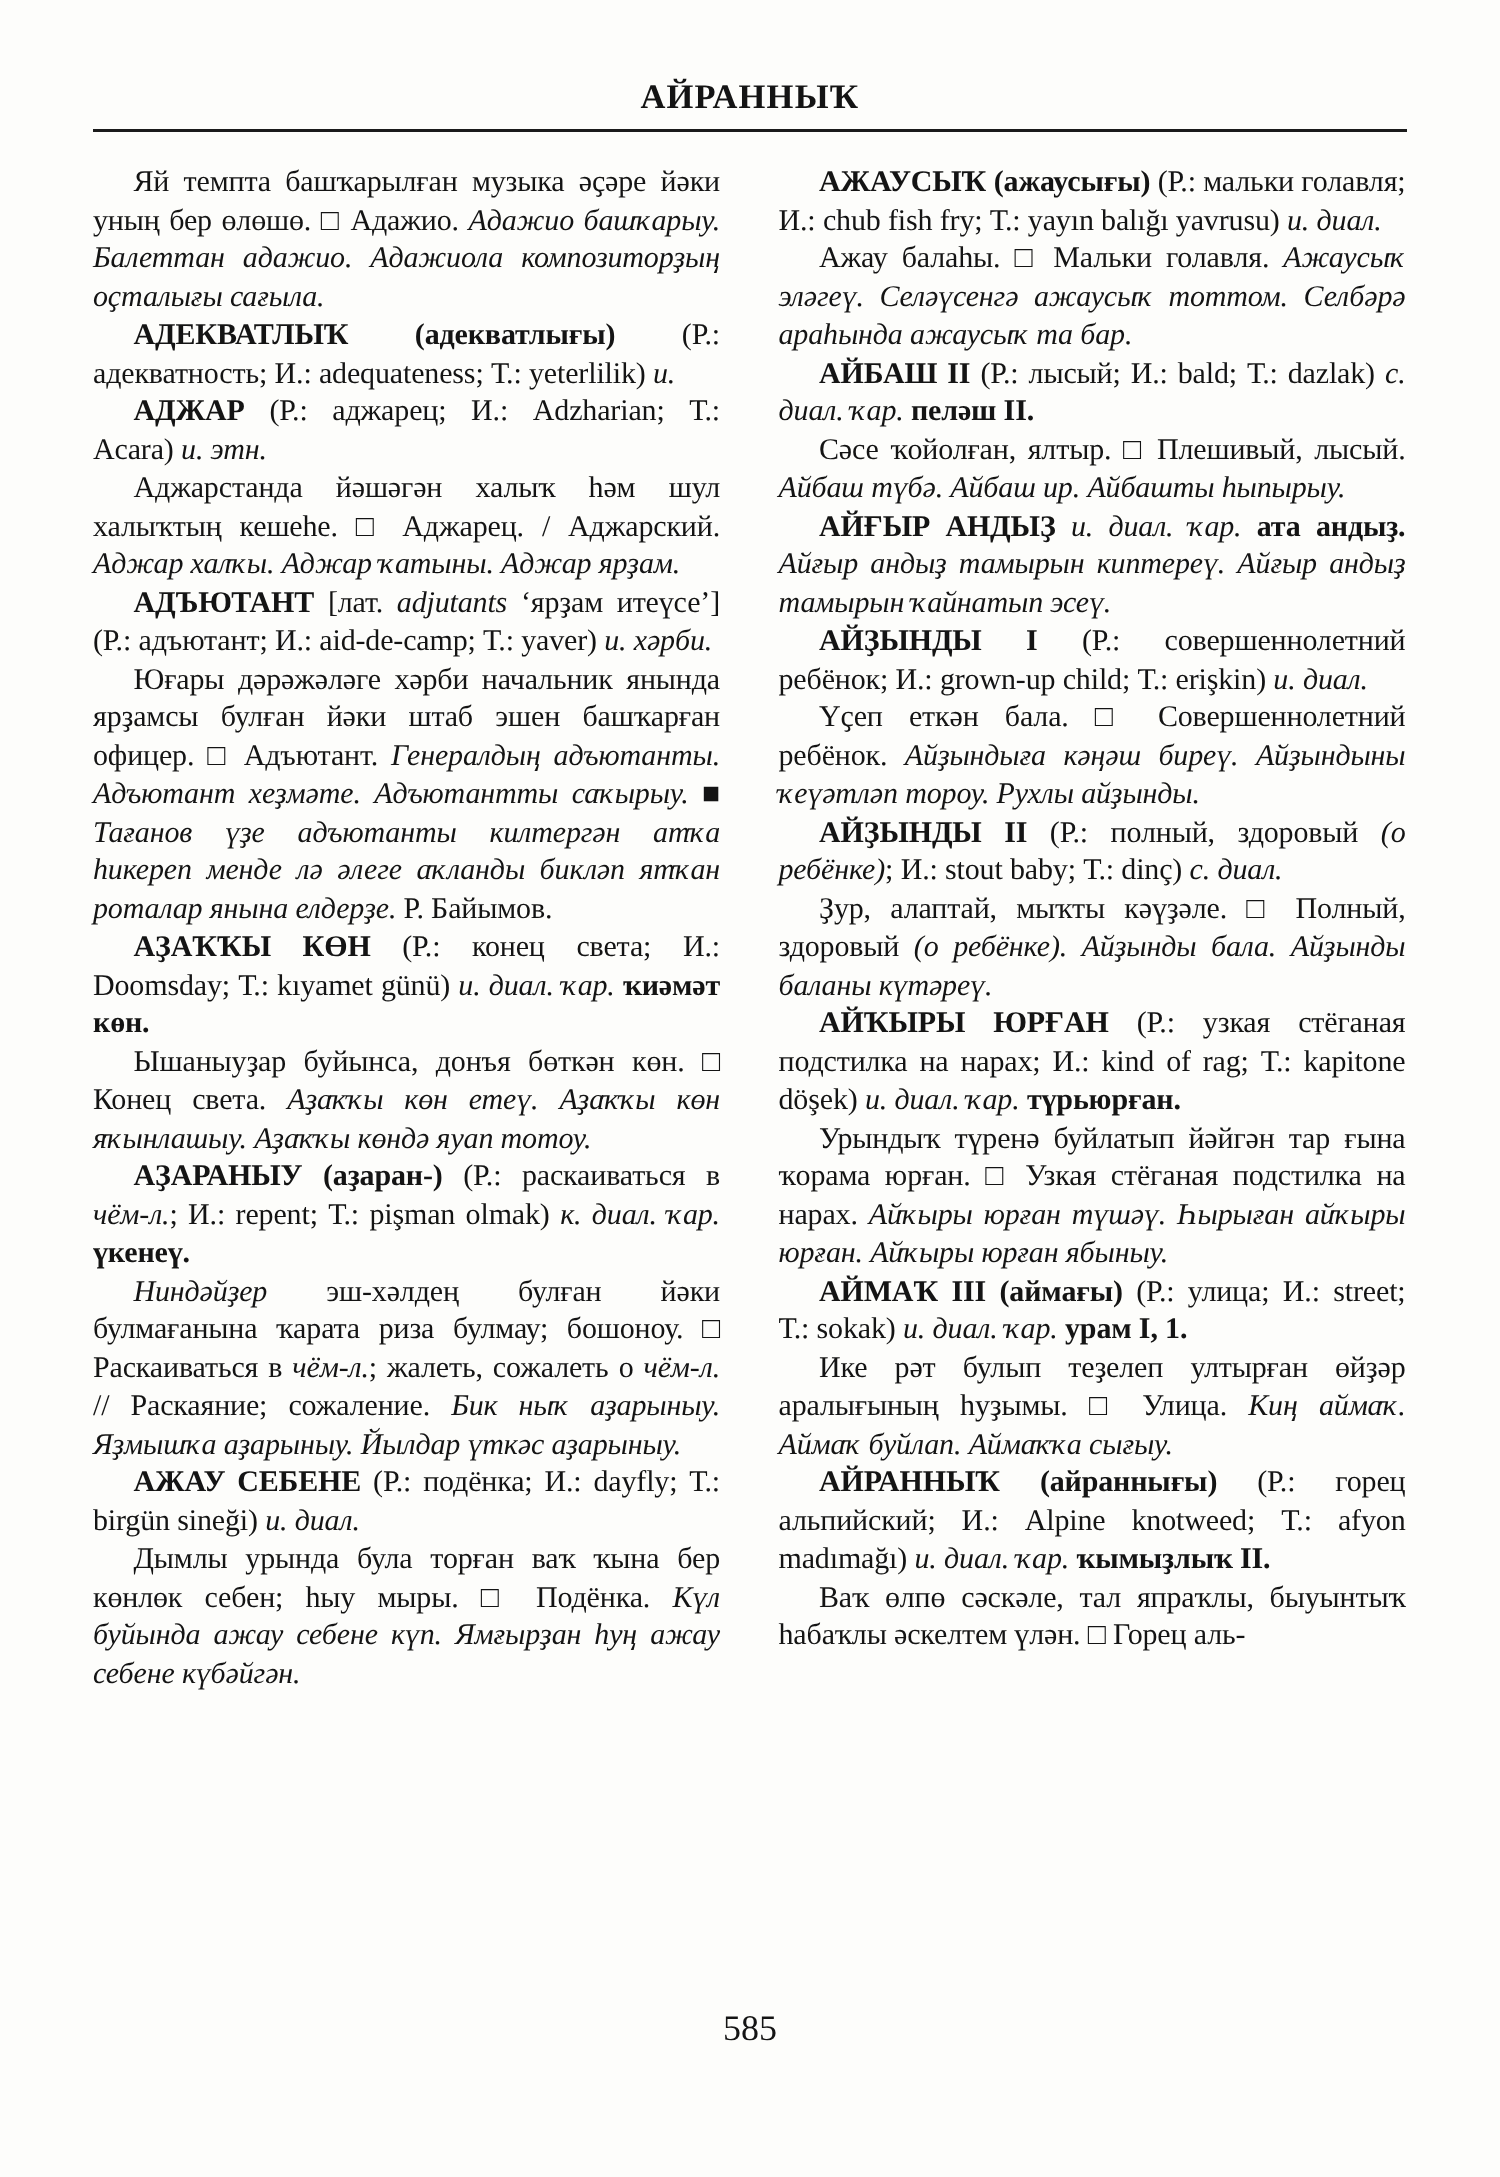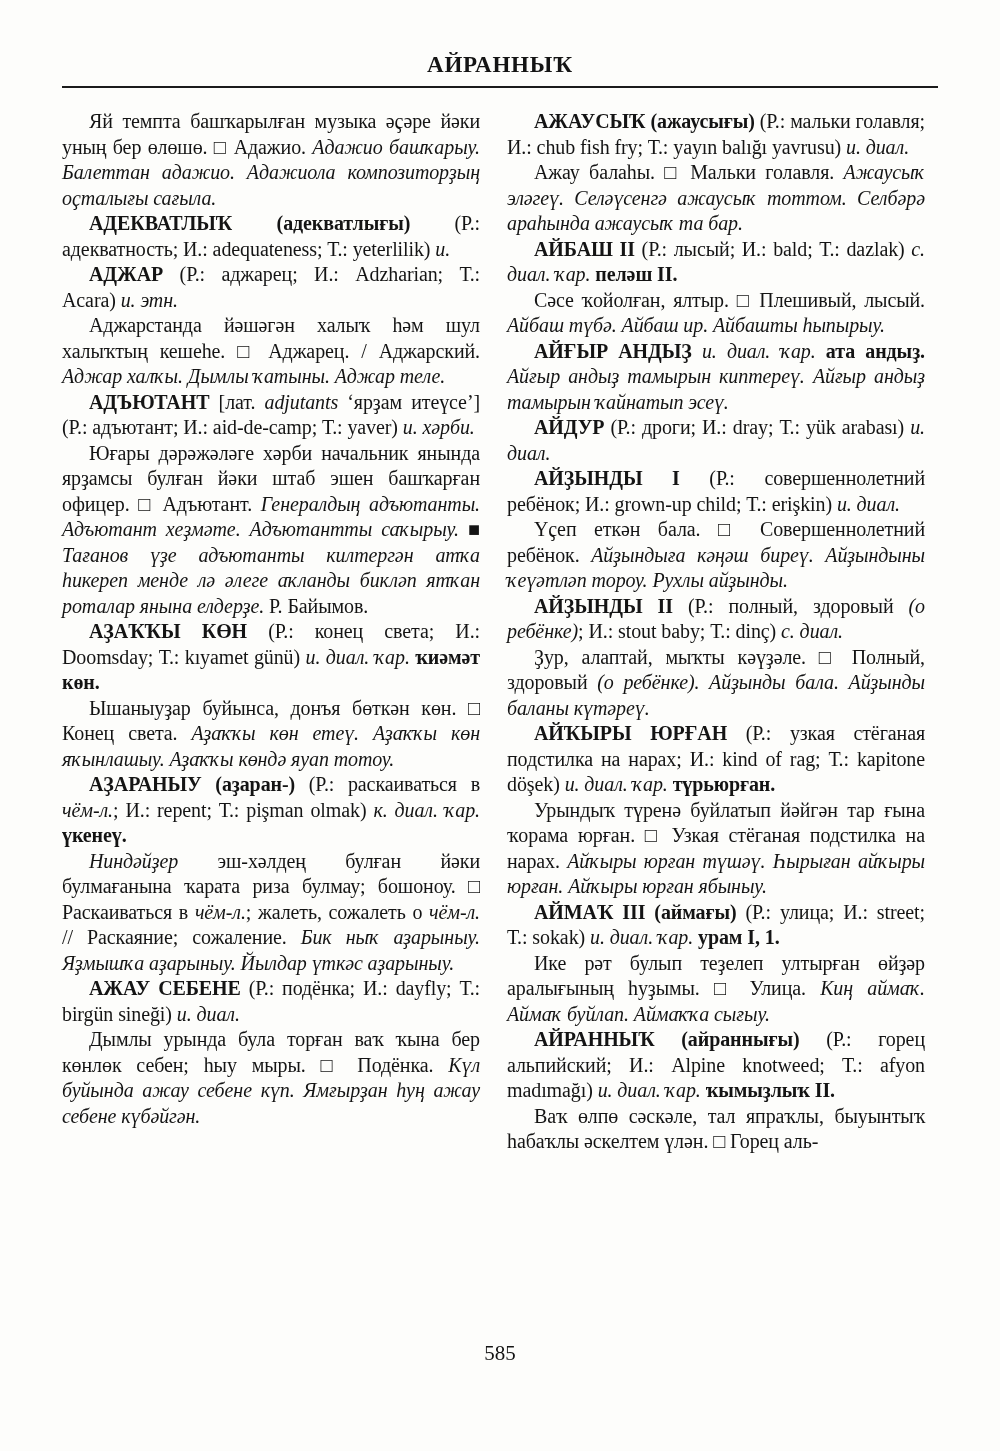--- a/index.html
+++ b/index.html
@@ -29,21 +29,21 @@
     line-height: 1.1;
     padding-bottom: 9px;
   }
   .header-rule {
     border: none;
     border-top: 2px solid #1b1b1b;
     margin: 0;
   }
   .columns {
     display: flex;
-    gap: 27px;
+    gap: 39px;
     margin-top: 21px;
   }
   .col {
     flex: 0 0 418px;
     width: 418px;
     font-size: 20px;
     line-height: 25.5px;
     text-align: justify;
     letter-spacing: -0.1px;
   }
@@ -52,52 +52,51 @@
     text-indent: 27px;
   }
   .r-b  { font-weight: 700; }
   .r-i  { font-style: italic; }
   .page-number {
     position: absolute;
     left: 0;
     top: 1341px;
     width: 1000px;
     text-align: center;
-    font-size: 21px;
+    font-size: 24px;
     line-height: 25px;
   }
 </style>
 </head>
 <body>
 
 <div class="page">
   <div class="running-head">АЙРАННЫҠ</div>
   <hr class="header-rule">
   <div class="columns">
     <div class="col">
         <p><span class="r-p">Яй темпта башҡарылған музыка әҫәре йәки уның бер өлөшө. □ Адажио. </span><span class="r-i">Адажио башҡарыу. Балеттан адажио. Адажиола композиторҙың оҫталығы сағыла.</span></p>
         <p><span class="r-b">АДЕКВАТЛЫҠ (адекватлығы) </span><span class="r-p">(Р.: адекватность; И.: adequateness; Т.: yeterlilik) </span><span class="r-i">и.</span></p>
         <p><span class="r-b">АДЖАР </span><span class="r-p">(Р.: аджарец; И.: Adzharian; Т.: Acara) </span><span class="r-i">и. этн.</span></p>
-        <p><span class="r-p">Аджарстанда йәшәгән халыҡ һәм шул халыҡтың кешеһе. □ Аджарец. / Аджарский. </span><span class="r-i">Аджар халҡы. Дымлы ҡатыны. Аджар теле.</span></p>
+        <p><span class="r-p">Аджарстанда йәшәгән халыҡ һәм шул халыҡтың кешеһе. □ Аджарец. / Аджарский. </span><span class="r-i">Аджар халҡы. Аджар ҡатыны. Аджар ярҙам.</span></p>
         <p><span class="r-b">АДЪЮТАНТ </span><span class="r-p">[лат. </span><span class="r-i">adjutants </span><span class="r-p">‘ярҙам итеүсе’] (Р.: адъютант; И.: aid-de-camp; Т.: yaver) </span><span class="r-i">и. хәрби.</span></p>
         <p><span class="r-p">Юғары дәрәжәләге хәрби начальник янында ярҙамсы булған йәки штаб эшен башҡарған офицер. □ Адъютант. </span><span class="r-i">Генералдың адъютанты. Адъютант хеҙмәте. Адъютантты саҡырыу. </span><span class="r-p">■ </span><span class="r-i">Тағанов үҙе адъютанты килтергән атҡа һикереп менде лә әлеге аҡланды бикләп ятҡан роталар янына елдерҙе. </span><span class="r-p">Р. Байымов.</span></p>
         <p><span class="r-b">АҘАҠҠЫ КӨН </span><span class="r-p">(Р.: конец света; И.: Doomsday; Т.: kıyamet günü) </span><span class="r-i">и. диал. ҡар. </span><span class="r-b">ҡиәмәт көн.</span></p>
         <p><span class="r-p">Ышаныуҙар буйынса, донъя бөткән көн. □ Конец света. </span><span class="r-i">Аҙаҡҡы көн етеү. Аҙаҡҡы көн яҡынлашыу. Аҙаҡҡы көндә яуап тотоу.</span></p>
         <p><span class="r-b">АҘАРАНЫУ (аҙаран-) </span><span class="r-p">(Р.: раскаиваться в </span><span class="r-i">чём-л.</span><span class="r-p">; И.: repent; Т.: pişman olmak) </span><span class="r-i">к. диал. ҡар. </span><span class="r-b">үкенеү.</span></p>
         <p><span class="r-i">Ниндәйҙер </span><span class="r-p">эш-хәлдең булған йәки булмағанына ҡарата риза булмау; бошоноу. □ Раскаиваться в </span><span class="r-i">чём-л.</span><span class="r-p">; жалеть, сожалеть о </span><span class="r-i">чём-л. </span><span class="r-p">// Раскаяние; сожаление. </span><span class="r-i">Бик ныҡ аҙарыныу. Яҙмышҡа аҙарыныу. Йылдар үткәс аҙарыныу.</span></p>
         <p><span class="r-b">АЖАУ СЕБЕНЕ </span><span class="r-p">(Р.: подёнка; И.: dayfly; Т.: birgün sineği) </span><span class="r-i">и. диал.</span></p>
         <p><span class="r-p">Дымлы урында була торған ваҡ ҡына бер көнлөк себен; һыу мыры. □ Подёнка. </span><span class="r-i">Күл буйында ажау себене күп. Ямғырҙан һуң ажау себене күбәйгән.</span></p>
       </div>
     <div class="col">
         <p><span class="r-b">АЖАУСЫҠ (ажаусығы) </span><span class="r-p">(Р.: мальки голавля; И.: chub fish fry; Т.: yayın balığı yavrusu) </span><span class="r-i">и. диал.</span></p>
         <p><span class="r-p">Ажау балаһы. □ Мальки голавля. </span><span class="r-i">Ажаусыҡ эләгеү. Селәүсенгә ажаусыҡ тоттом. Селбәрә араһында ажаусыҡ та бар.</span></p>
         <p><span class="r-b">АЙБАШ II </span><span class="r-p">(Р.: лысый; И.: bald; Т.: dazlak) </span><span class="r-i">с. диал. ҡар. </span><span class="r-b">пеләш II.</span></p>
         <p><span class="r-p">Сәсе ҡойолған, ялтыр. □ Плешивый, лысый. </span><span class="r-i">Айбаш түбә. Айбаш ир. Айбашты һыпырыу.</span></p>
         <p><span class="r-b">АЙҒЫР АНДЫҘ </span><span class="r-i">и. диал. ҡар. </span><span class="r-b">ата андыҙ. </span><span class="r-i">Айғыр андыҙ тамырын киптереү. Айғыр андыҙ тамырын ҡайнатып эсеү.</span></p>
-        <p><span class="r-b">АЙДУР </span><span class="r-p">(Р.: дроги; И.: dray; Т.: yük arabası) </span><span class="r-i">и. диал.</span></p>
         <p><span class="r-b">АЙҘЫНДЫ I </span><span class="r-p">(Р.: совершеннолетний ребёнок; И.: grown-up child; Т.: erişkin) </span><span class="r-i">и. диал.</span></p>
         <p><span class="r-p">Үҫеп еткән бала. □ Совершеннолетний ребёнок. </span><span class="r-i">Айҙындыға кәңәш биреү. Айҙындыны ҡеүәтләп тороу. Рухлы айҙынды.</span></p>
         <p><span class="r-b">АЙҘЫНДЫ II </span><span class="r-p">(Р.: полный, здоровый </span><span class="r-i">(о ребёнке)</span><span class="r-p">; И.: stout baby; Т.: dinç) </span><span class="r-i">с. диал.</span></p>
         <p><span class="r-p">Ҙур, алаптай, мыҡты кәүҙәле. □ Полный, здоровый </span><span class="r-i">(о ребёнке). Айҙынды бала. Айҙынды баланы күтәреү.</span></p>
         <p><span class="r-b">АЙҠЫРЫ ЮРҒАН </span><span class="r-p">(Р.: узкая стёганая подстилка на нарах; И.: kind of rag; Т.: kapitone döşek) </span><span class="r-i">и. диал. ҡар. </span><span class="r-b">түрьюрған.</span></p>
         <p><span class="r-p">Урындыҡ түренә буйлатып йәйгән тар ғына ҡорама юрған. □ Узкая стёганая подстилка на нарах. </span><span class="r-i">Айҡыры юрған түшәү. Һырыған айҡыры юрған. Айҡыры юрған ябыныу.</span></p>
         <p><span class="r-b">АЙМАҠ III (аймағы) </span><span class="r-p">(Р.: улица; И.: street; Т.: sokak) </span><span class="r-i">и. диал. ҡар. </span><span class="r-b">урам I, 1.</span></p>
         <p><span class="r-p">Ике рәт булып теҙелеп ултырған өйҙәр аралығының һуҙымы. □ Улица. </span><span class="r-i">Киң аймаҡ. Аймаҡ буйлап. Аймаҡҡа сығыу.</span></p>
         <p><span class="r-b">АЙРАННЫҠ (айраннығы) </span><span class="r-p">(Р.: горец альпийский; И.: Alpine knotweed; Т.: afyon madımağı) </span><span class="r-i">и. диал. ҡар. </span><span class="r-b">ҡымыҙлыҡ II.</span></p>
         <p><span class="r-p">Ваҡ өлпө сәскәле, тал япраҡлы, быуынтыҡ һабаҡлы әскелтем үлән. □ Горец аль-</span></p>

